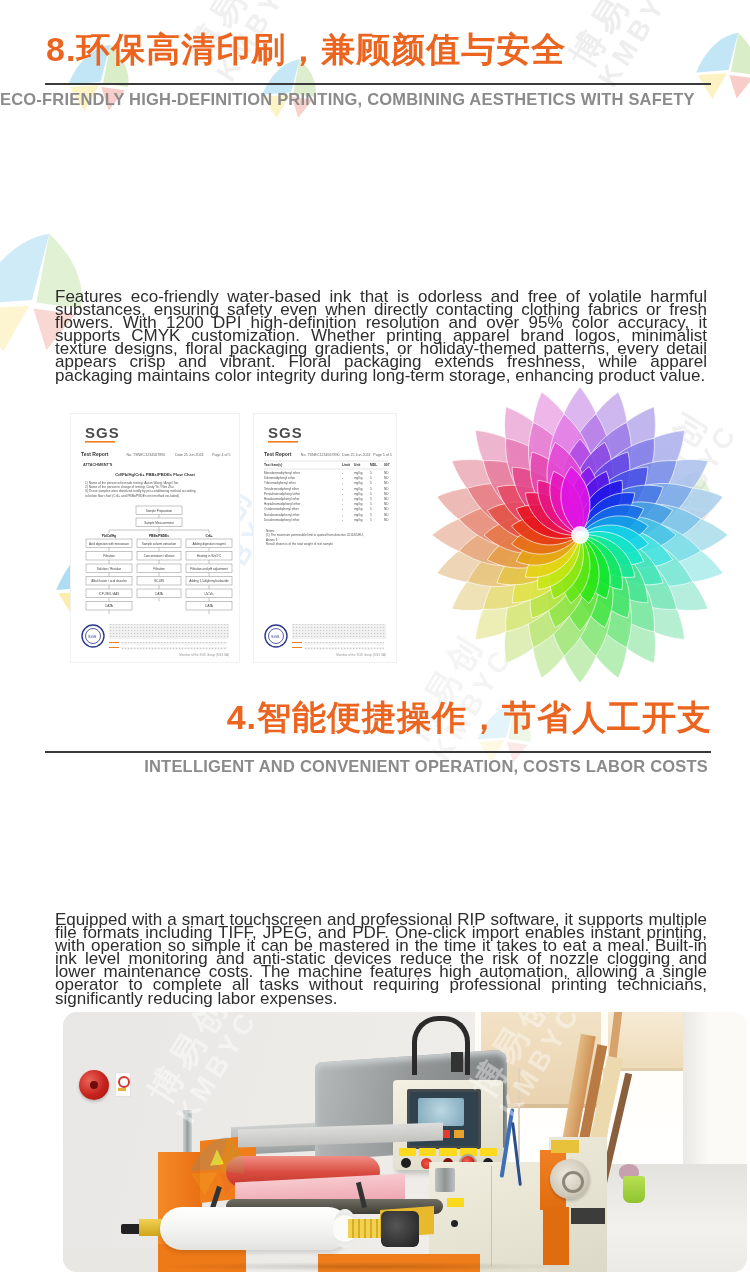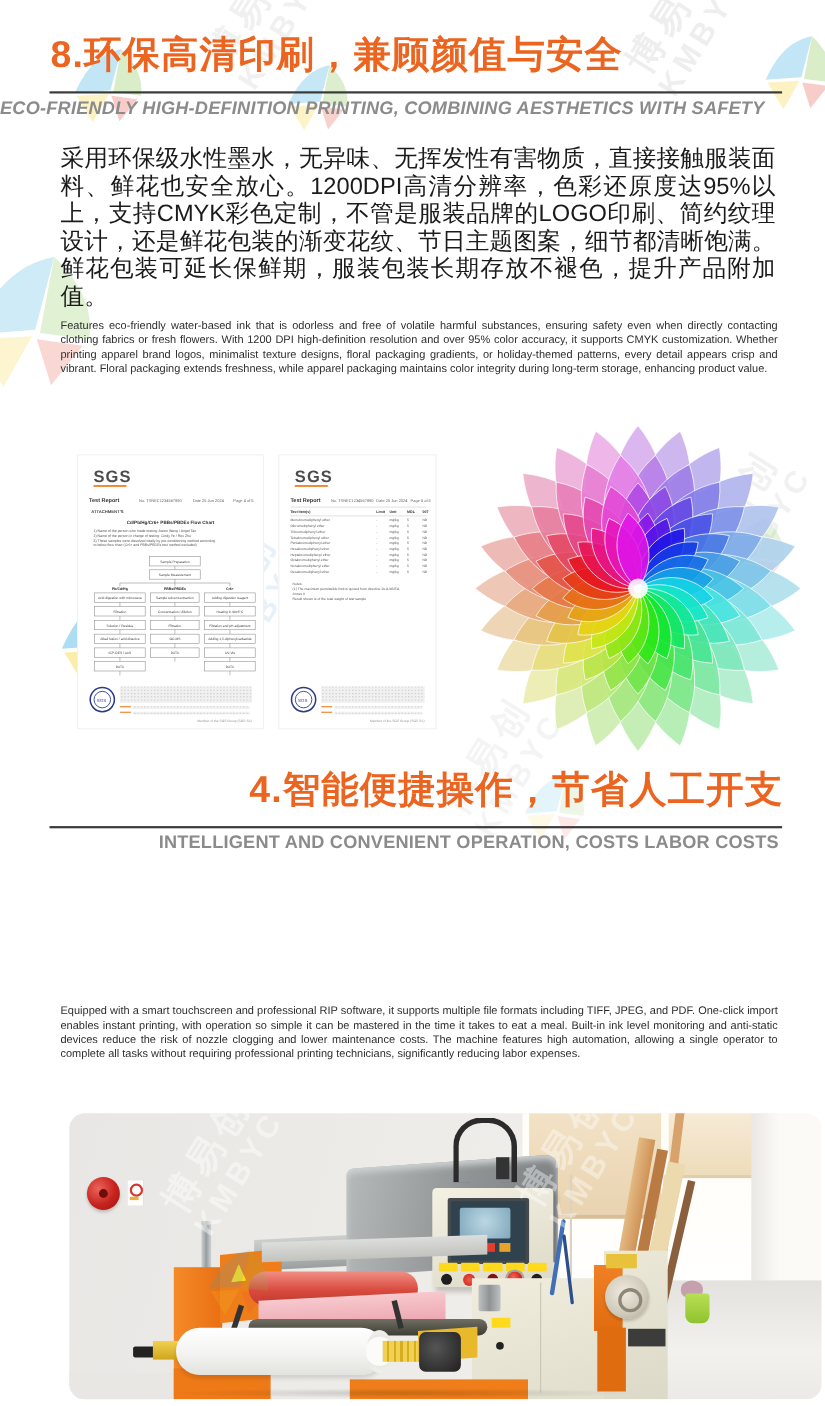--- a/index.html
+++ b/index.html
@@ -3,21 +3,21 @@
 <meta charset="utf-8">
 <style>
   html,body{margin:0;padding:0;background:#fff;}
   .page{position:relative;width:750px;height:1278px;background:#fff;overflow:hidden;
         font-family:"Liberation Sans","DejaVu Sans",sans-serif;}
   .abs{position:absolute;}
   .h-orange{color:#ec6520;font-weight:700;font-size:34px;letter-spacing:1px;white-space:nowrap;}
   .rule{height:2px;background:#3a3a3a;}
   .subhead{font-weight:700;font-size:16.5px;color:#8b8b8b;letter-spacing:.2px;white-space:nowrap;}
   .zh{font-size:21.5px;line-height:25px;color:#1b1b1b;text-align:justify;font-weight:500;}
-  .en{font-size:10px;line-height:13.1px;color:#2d2d2d;text-align:justify;}
+  .en{font-size:17px;line-height:13.1px;color:#2d2d2d;text-align:justify;}
   .doc{background:#fff;border:1px solid #f1f1f1;}
   .wm{pointer-events:none;}
   .wm-text{display:flex;flex-direction:column;align-items:center;transform:rotate(-58deg);
            font-weight:700;line-height:1.05;}
   .wm-text .z{font-size:34px;letter-spacing:6px;}
   .wm-text .e{font-size:28px;letter-spacing:5px;}
   .photo{border-radius:14px;overflow:hidden;background:linear-gradient(105deg,#e8e7e5 0%,#efede9 55%,#f8f6f2 75%,#ffffff 100%);}
   .photo .abs{position:absolute;}
 </style>
 </head>
@@ -101,22 +101,21 @@
       <div class="abs wm" style="left:470px;top:700px;"><svg width="72" height="72" viewBox="0 0 100 100" style="opacity:0.12">
  <path d="M10,55 C24,22 44,9 62,6 L50,52 Z" fill="#29a8e0"></path>
  <path d="M62,6 C79,22 87,40 84,58 L53,54 Z" fill="#7cc142"></path>
  <path d="M12,58 L48,56 L30,88 Z" fill="#f6d32b"></path>
  <path d="M51,58 L80,62 L60,87 Z" fill="#e84c3d"></path>
         </svg></div>
     </div>
 
   <div class="abs h-orange" style="left:46px;top:27px;">8.环保高清印刷，兼顾颜值与安全</div>
   <div class="abs rule" style="left:45px;top:83px;width:666px;"></div>
-  <div class="abs subhead" style="left:0;top:90px;width:614px;text-align:center;font-style:italic;">ECO-FRIENDLY HIGH-DEFINITION PRINTING, COMBINING AESTHETICS WITH SAFETY</div>
-  <div class="abs zh" style="left:55px;top:132px;width:650px;">采用环保级水性墨水，无异味、无挥发性有害物质，直接接触服装面料、鲜花也安全放心。1200DPI高清分辨率，色彩还原度达95%以上，支持CMYK彩色定制，不管是服装品牌的LOGO印刷、简约纹理设计，还是鲜花包装的渐变花纹、节日主题图案，细节都清晰饱满。鲜花包装可延长保鲜期，服装包装长期存放不褪色，提升产品附加值。</div>
+  <div class="abs subhead" style="left:0;top:90px;width:614px;text-align:center;">ECO-FRIENDLY HIGH-DEFINITION PRINTING, COMBINING AESTHETICS WITH SAFETY</div>
   <div class="abs en" style="left:55px;top:290px;width:652px;">Features eco-friendly water-based ink that is odorless and free of volatile harmful substances, ensuring safety even when directly contacting clothing fabrics or fresh flowers. With 1200 DPI high-definition resolution and over 95% color accuracy, it supports CMYK customization. Whether printing apparel brand logos, minimalist texture designs, floral packaging gradients, or holiday-themed patterns, every detail appears crisp and vibrant. Floral packaging extends freshness, while apparel packaging maintains color integrity during long-term storage, enhancing product value.</div>
 
   <svg id="doc1" class="abs doc" style="left:70px;top:413px;" width="168" height="248" viewBox="0 0 168 248">
       <text x="14" y="24" font-size="15" font-weight="bold" fill="#4c4c4c" letter-spacing="1">SGS</text>
   <rect x="14" y="27" width="30" height="1.6" fill="#ef7c1e"></rect>
   <text x="10" y="42" font-size="5" font-weight="bold" fill="#333">Test Report</text>
   <text x="55.440000000000005" y="42" font-size="3.6" fill="#666">No. TSNEC1234567890</text>
   <text x="104.16" y="42" font-size="3.6" fill="#666">Date 25 Jun 2024</text>
   <text x="141.12" y="42" font-size="3.6" fill="#666">Page 4 of 5</text>
       <text x="12" y="52" font-size="3.8" font-weight="bold" fill="#444">ATTACHMENT'S</text>

